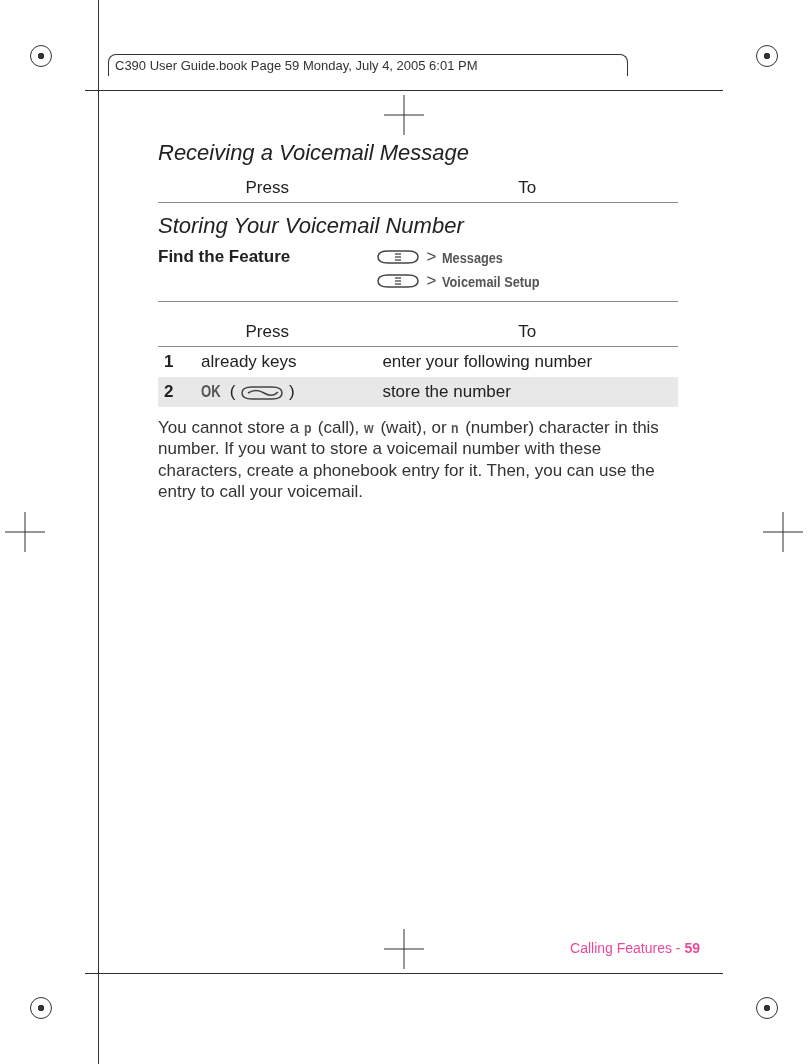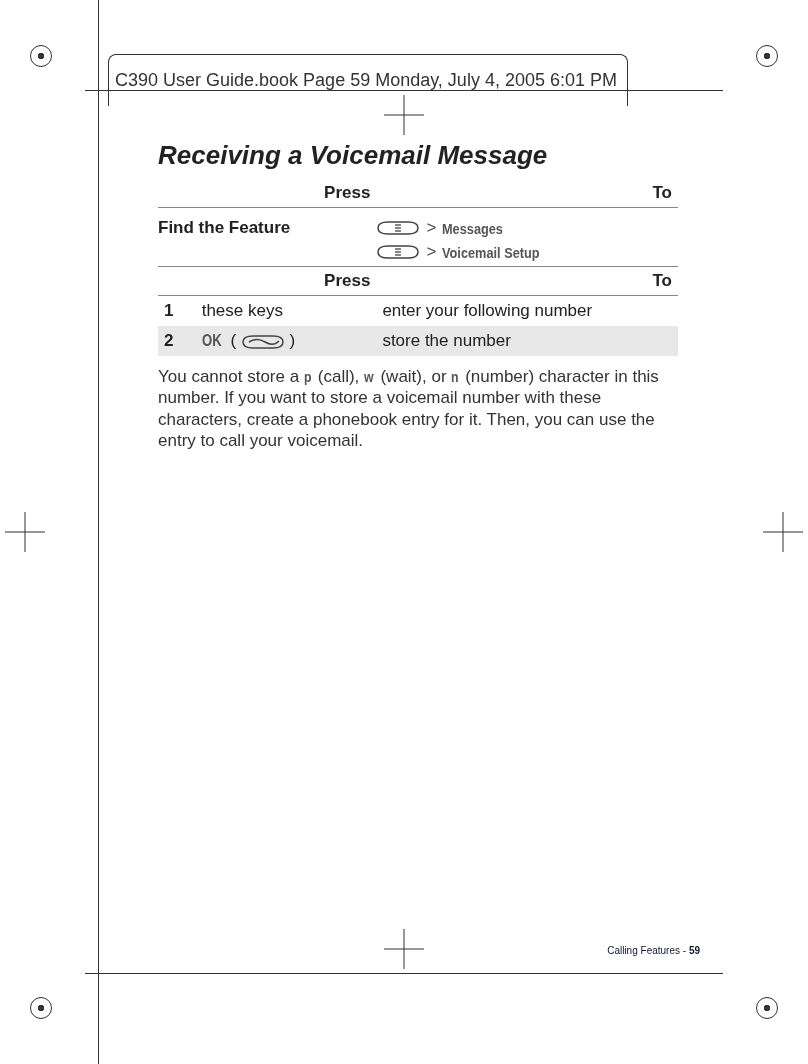--- a/index.html
+++ b/index.html
@@ -31,25 +31,25 @@
   .cross::before { left:50%; top:0; width:1px; height:100%; transform:translateX(-50%);}
   .cross::after  { top:50%; left:0; height:1px; width:100%; transform:translateY(-50%);}
   .cross.c-t { top:95px; left:50%; transform:translateX(-50%);}
   .cross.c-b { bottom:95px; left:50%; transform:translateX(-50%);}
   .cross.c-l { top:50%; left:5px; transform:translateY(-50%);}
   .cross.c-r { top:50%; right:5px; transform:translateY(-50%);}
 
   .header-line {
     position: absolute;
     top: 54px; left: 108px; right: 60px;
-    font-size: 18px; color:#333;
+    font-size: 13px; color:#333;
     border: 1px solid #333;
     border-radius: 8px 8px 0 0;
     border-bottom: none;
-    padding: 15px 6px;
+    padding: 3px 6px;
     width: 520px;
     white-space: nowrap;
   }
   .page-frame-top {
     position:absolute; top:90px; left:85px; right:85px; height:0;
     border-top:1px solid #333;
   }
   .page-frame-bottom {
     position:absolute; bottom:90px; left:85px; right:85px; height:0;
     border-top:1px solid #333;
@@ -61,29 +61,29 @@
 
   .content {
     position: absolute;
     top: 140px;
     left: 158px;
     width: 520px;
   }
 
   h3.section {
     font-style: italic;
-    font-weight: bold;
-    font-size: 26px;
+    font-weight: normal;
+    font-size: 22px;
     margin: 0 0 8px 0;
     color: #222;
   }
   p { margin: 0 0 14px 0; font-size: 17px; line-height: 1.25; color:#333; }
 
   table.ui { width: 100%; border-collapse: collapse; font-size: 17px; margin-bottom: 10px; }
-  table.ui th { text-align: right; font-weight: bold; padding: 4px 6px; border-bottom: 1px solid #888; }
+  table.ui th { text-align: center; font-weight: normal; padding: 4px 6px; border-bottom: 1px solid #888; }
   table.ui td { text-align: left; padding: 5px 6px; vertical-align: middle; }
   table.ui .stripe td { background: #e8e8e8; }
   .col-press { width: 42%; }
   .col-to { width: 58%; }
   .numcell { width: 22px; font-weight: bold; }
 
   .softlabel {
     font-family: "Arial Narrow", Arial, sans-serif;
     font-weight: bold;
     letter-spacing: 0;
@@ -120,25 +120,25 @@
   .menukey-icon svg { width:44px; height:16px;}
 
   .vm-icon { display:inline-block; vertical-align:middle; width:22px; height:14px;}
   .vm-icon svg { width:22px; height:14px; display:block;}
 
   .feature-row { display:flex; margin: 6px 0 4px 0; font-size:17px;}
   .feature-row .lhs { width:42%; font-weight:bold;}
   .feature-row .rhs { flex:1; }
   .feature-line { display:flex; align-items:center; gap:6px; margin-bottom:4px;}
   .gt { color:#444; font-size:17px; }
-  .feature-border { border-bottom: 1px solid #888; padding-bottom: 0; margin-bottom:0;}
+  .feature-border { border-bottom: 1px solid #888; padding-bottom: 6px; margin-bottom:16px;}
 
   .footer {
     position:absolute; right: 108px; bottom: 108px;
-    font-size: 10px; color:#0f172a;
+    font-size: 14px; color:#ec4899;
   }
   .footer b { font-weight:bold; }
 </style>
 </head>
 <body>
 
 <div class="reg tl"></div>
 <div class="reg tr"></div>
 <div class="reg bl"></div>
 <div class="reg br"></div>
@@ -161,20 +161,21 @@
   <table class="ui">
     <tbody>
         <tr>
       <th class="col-press">Press</th>
       <th class="col-to">To</th>
     </tr>
   </tbody>
     </table>
 
 
+  <h3 class="section">Storing Your Voicemail Number</h3>
 
 
   <div class="feature-row feature-border">
     <div class="lhs">Find the Feature</div>
     <div class="rhs">
       <div class="feature-line">
         <span class="menukey-icon">
           <svg viewBox="0 0 44 16">
               <path d="M2 8 Q2 2 12 2 L32 2 Q42 2 42 8 Q42 14 32 14 L12 14 Q2 14 2 8 Z" fill="none" stroke="#444" stroke-width="1.5"></path>
               <line x1="19" y1="5" x2="25" y2="5" stroke="#444" stroke-width="1.3"></line>
@@ -201,21 +202,21 @@
   </div>
 
   <table class="ui">
     <tbody>
         <tr>
       <th class="col-press" colspan="2">Press</th>
       <th class="col-to">To</th>
     </tr>
     <tr>
       <td class="numcell">1</td>
-      <td>these keys</td>
+      <td>already keys</td>
       <td>enter your following number</td>
     </tr>
     <tr class="stripe">
       <td class="numcell">2</td>
       <td>
         <span class="softlabel">OK</span>
         <span> (</span>
         <span class="softkey-icon">
           <svg viewBox="0 0 44 16">
                 <path d="M2 8 Q2 2 12 2 L32 2 Q42 2 42 8 Q42 14 32 14 L12 14 Q2 14 2 8 Z" fill="none" stroke="#444" stroke-width="1.5"></path>

